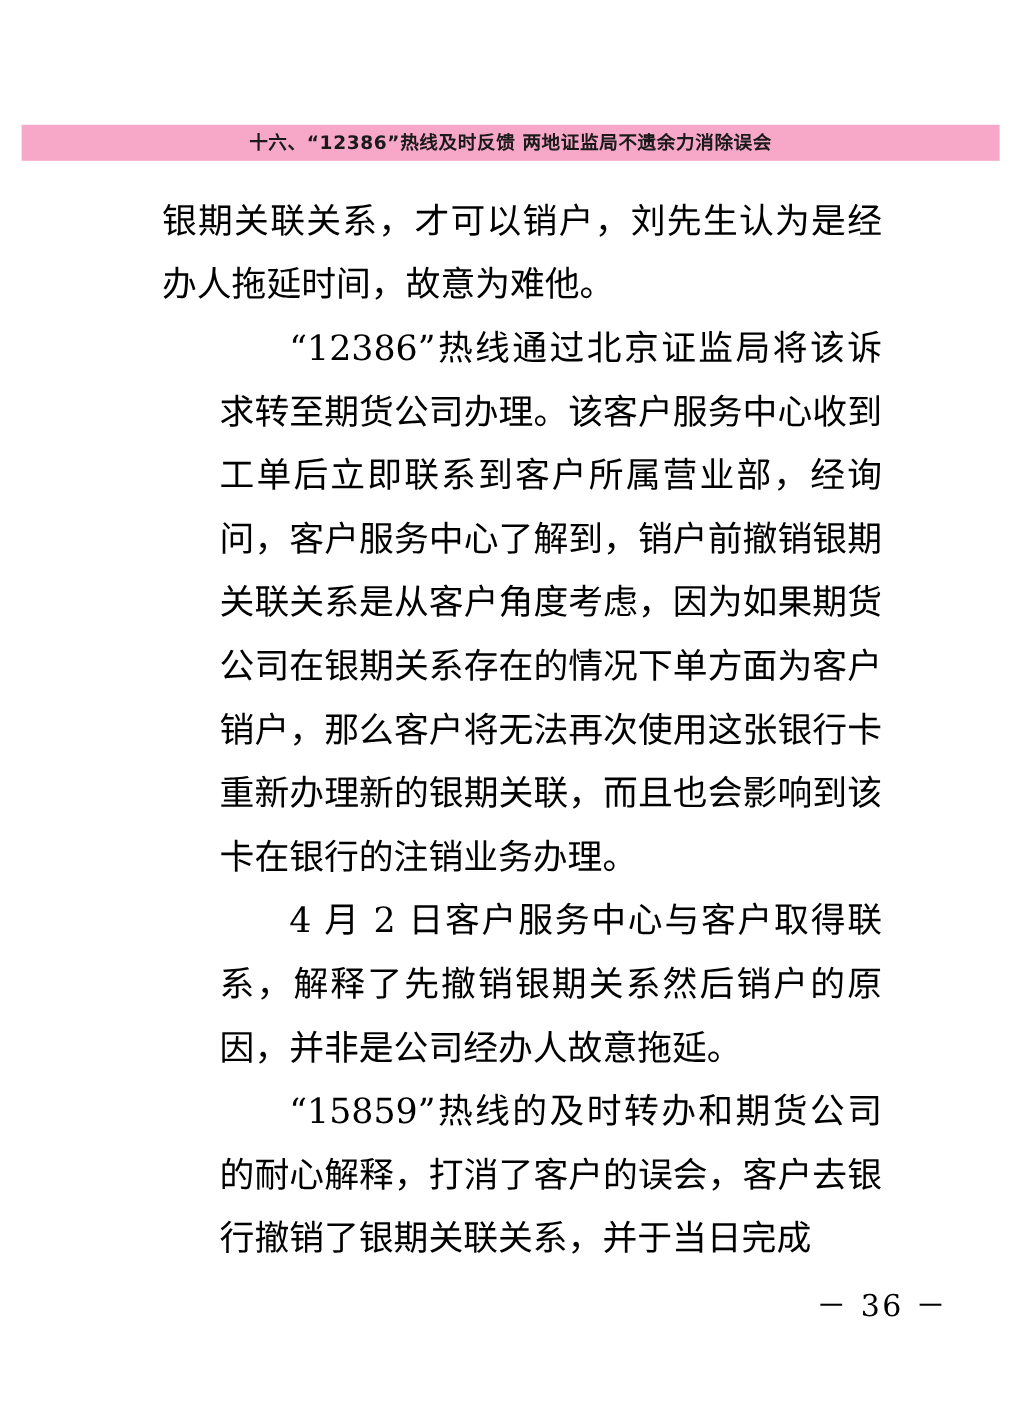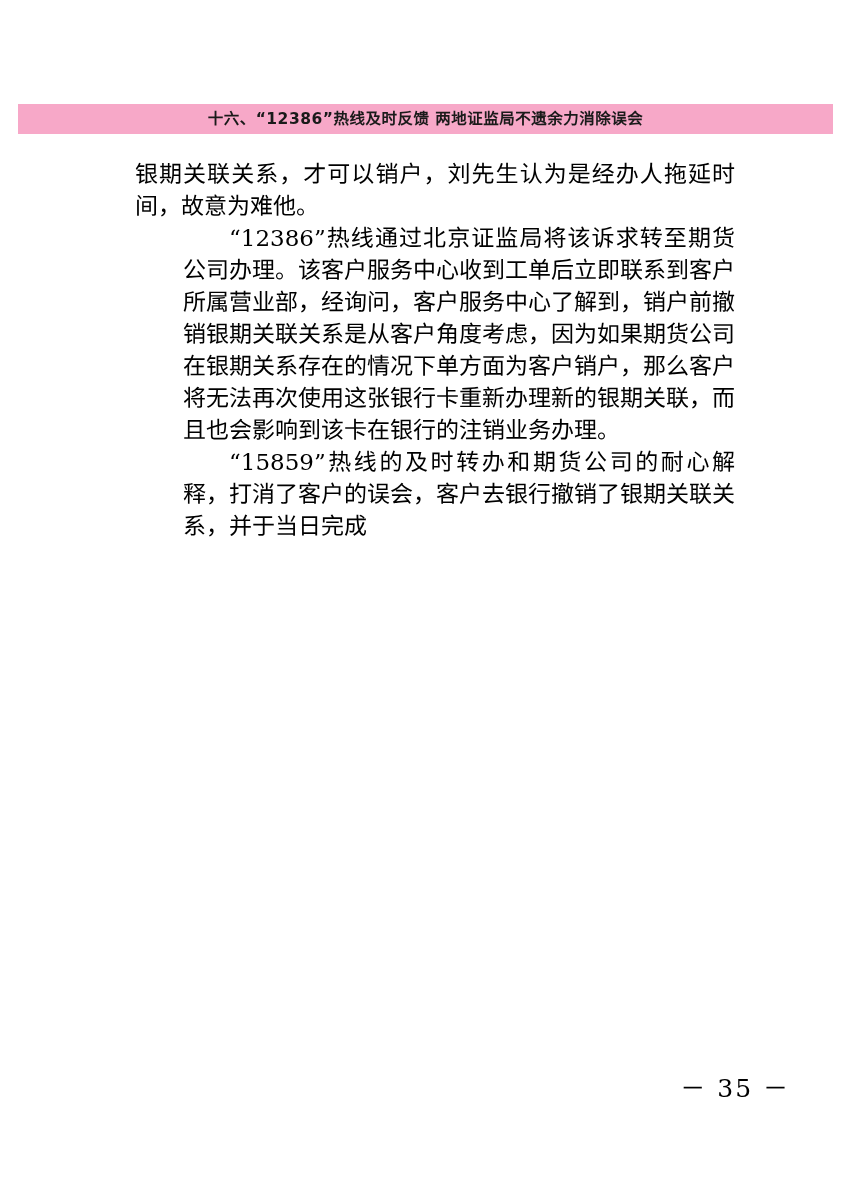--- a/index.html
+++ b/index.html
@@ -47,22 +47,22 @@
     letter-spacing: 0.5px;
     white-space: nowrap;
   }
 
   
   .body-text {
     position: absolute;
     left: 135px;
     top: 158px;
     width: 600px;
-    font-size: 23px;
-    line-height: 32px;
+    font-size: 29px;
+    line-height: 53px;
     color: #000000;
     text-align: justify;
     text-justify: inter-ideograph;
     font-family: "DejaVu Serif", "Liberation Serif", serif;
   }
   .body-text p {
     margin: 0;
     text-indent: 0;
   }
   .body-text p.indent {
@@ -88,18 +88,19 @@
 
 <div class="page">
 
   <div class="header-band">
     <div class="header-text">十六、“12386”热线及时反馈  两地证监局不遗余力消除误会</div>
   </div>
 
   <div class="body-text">
     <p>银期关联关系，才可以销户，刘先生认为是经办人拖延时间，故意为难他。</p>
     <p class="indent">“12386”热线通过北京证监局将该诉求转至期货公司办理。该客户服务中心收到工单后立即联系到客户所属营业部，经询问，客户服务中心了解到，销户前撤销银期关联关系是从客户角度考虑，因为如果期货公司在银期关系存在的情况下单方面为客户销户，那么客户将无法再次使用这张银行卡重新办理新的银期关联，而且也会影响到该卡在银行的注销业务办理。</p>
+    <p class="indent">4 月 2 日客户服务中心与客户取得联系，解释了先撤销银期关系然后销户的原因，并非是公司经办人故意拖延。</p>
     <p class="indent">“15859”热线的及时转办和期货公司的耐心解释，打消了客户的误会，客户去银行撤销了银期关联关系，并于当日完成</p>
   </div>
 
-  <div class="page-number">－ 35 －</div>
+  <div class="page-number">－ 36 －</div>
 
 </div>
 
 </body></html>

